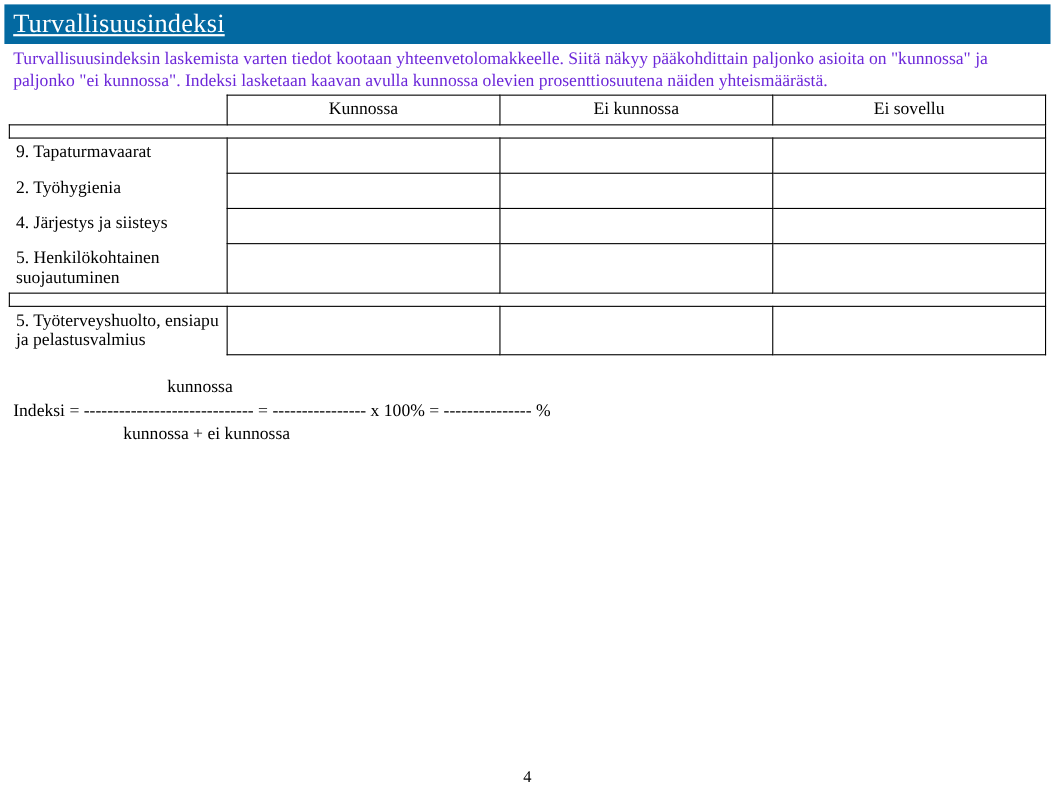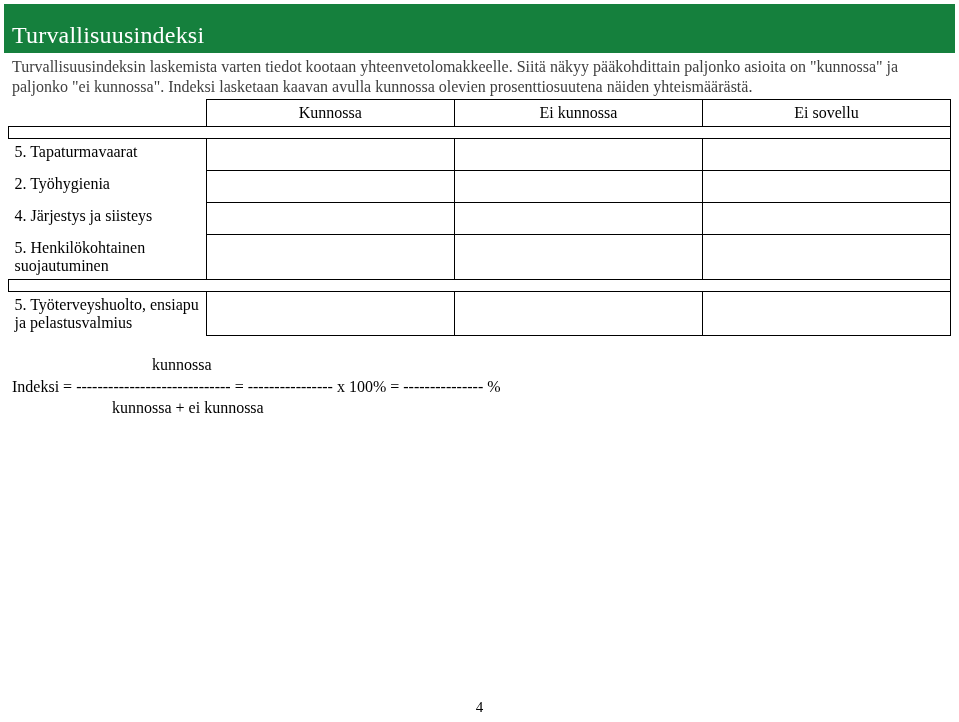--- a/index.html
+++ b/index.html
@@ -8,28 +8,29 @@
     font-family: "Times New Roman", Times, serif;
     font-size: 16px;
     background: #fff;
     color: #000;
     width: 959px;
     height: 722px;
     position: relative;
     padding: 4px;
   }
   .header-bar {
-    background: #15803d;
+    background: #0369a1;
     color: #fff;
     font-size: 24px;
-    padding: 18px 8px 4px 8px;
+    padding: 5px 8px 4px 8px;
     letter-spacing: 0.2px;
+    text-decoration: underline;
   }
   .intro {
-    color: #404040;
+    color: #6d28d9;
     padding: 4px 8px 2px 8px;
     line-height: 1.25;
   }
   .table-wrap { padding: 0 4px; }
   table.main {
     width: 100%;
     border-collapse: collapse;
     table-layout: fixed;
   }
   table.main td, table.main th {
@@ -86,21 +87,21 @@
     <th>Kunnossa</th>
     <th>Ei kunnossa</th>
     <th>Ei sovellu</th>
   </tr>
 
   <tr class="spacer">
           <td colspan="4"></td>
         </tr>
 
   <tr>
-    <td style="border:none">5. Tapaturmavaarat</td>
+    <td style="border:none">9. Tapaturmavaarat</td>
     <td class="rowcell"></td>
     <td class="rowcell"></td>
     <td class="rowcell"></td>
   </tr>
   <tr>
     <td style="border:none">2. Työhygienia</td>
     <td class="rowcell"></td>
     <td class="rowcell"></td>
     <td class="rowcell"></td>
   </tr>

